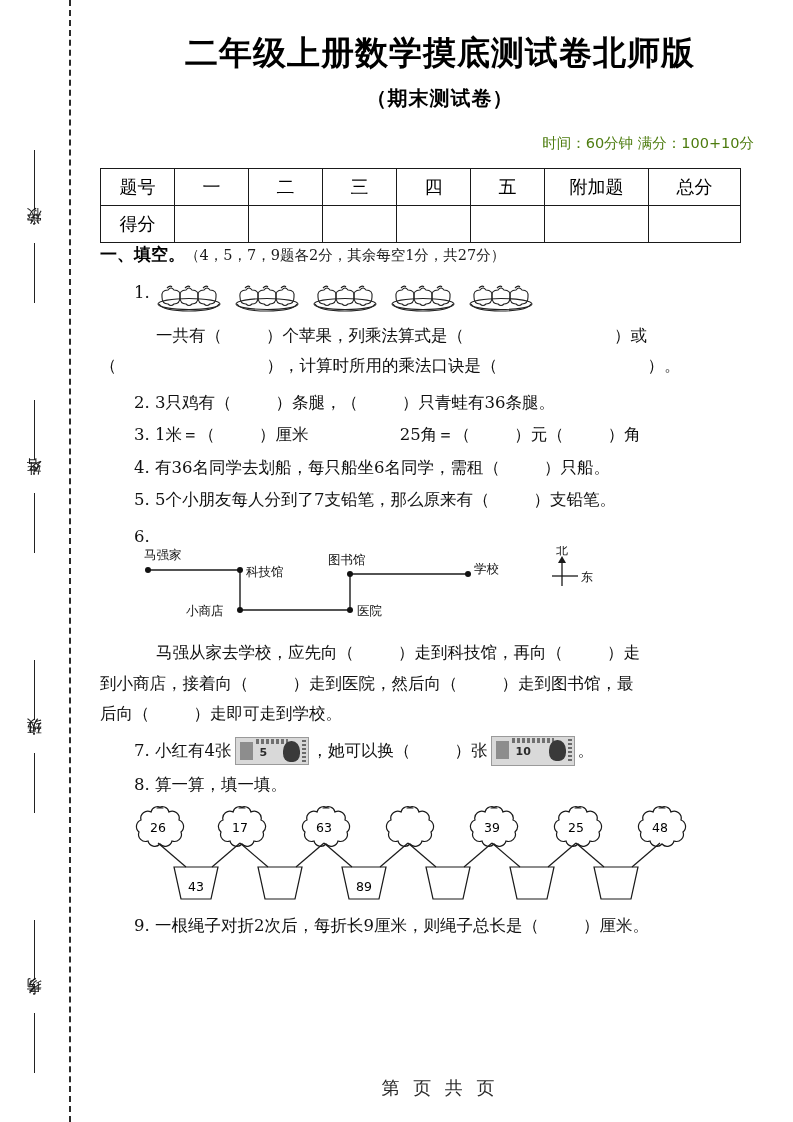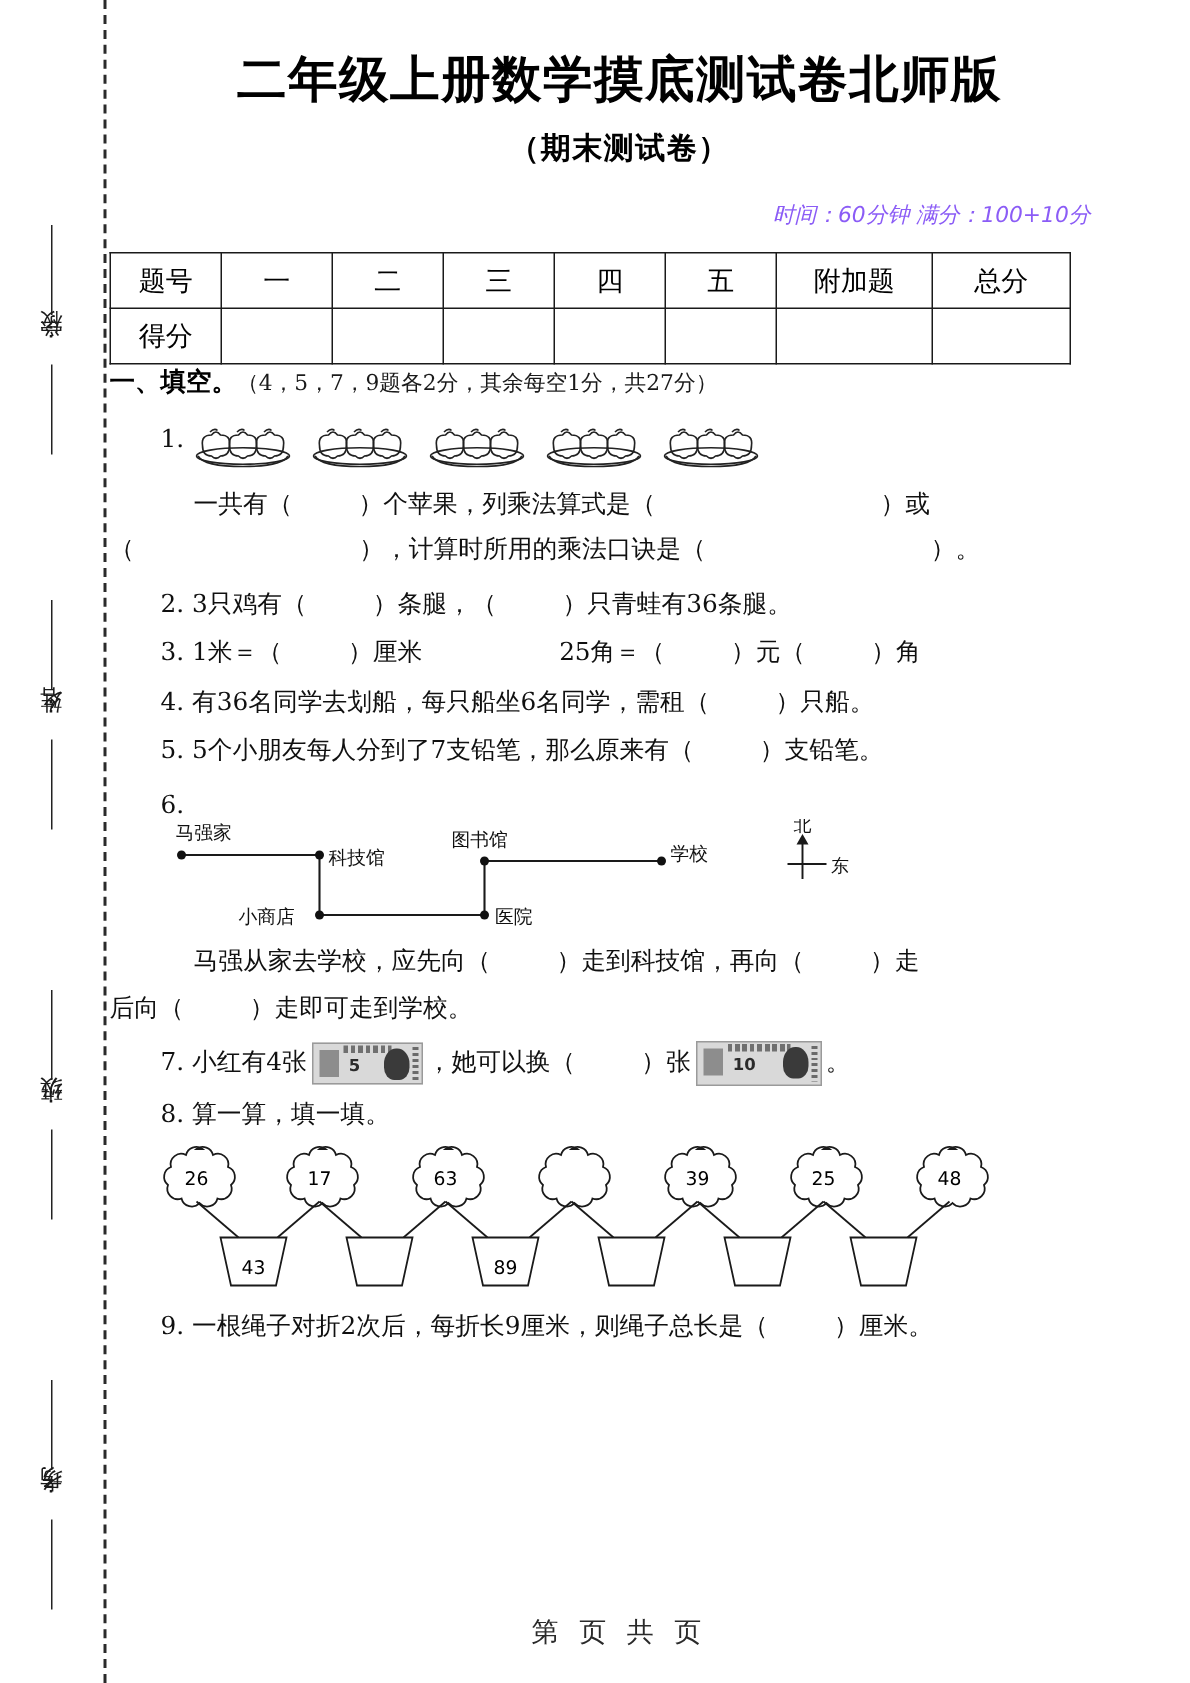--- a/index.html
+++ b/index.html
@@ -46,21 +46,21 @@
     letter-spacing: 2px;
     font-family: "DejaVu Serif", "Liberation Serif", serif;
     color: #1b1b1b;
     margin: 6px 0;
     white-space: nowrap;
   }
 
   
   .page {
     position: absolute;
-    left: 73px; top: 0;
+    left: 100px; top: 0;
     width: 680px; height: 1122px;
   }
 
   .title-main {
     margin-top: 32px;
     text-align: center;
     font-family: "DejaVu Sans", "Liberation Sans", sans-serif;
     font-weight: bold;
     font-size: 33px;
     letter-spacing: 1px;
@@ -76,22 +76,21 @@
     letter-spacing: 1px;
     color: #000;
   }
 
   .exam-meta {
     margin-top: 22px;
     text-align: right;
     padding-right: 26px;
     font-size: 14.5px;
     font-family: "DejaVu Sans", "Liberation Sans", sans-serif;
-    color: #8b5cf6;
-    font-style: italic;
+    color: #4d7c0f;
   }
 
   
   .score-table {
     margin-top: 15px;
     width: 638px;
     border-collapse: collapse;
     table-layout: fixed;
   }
   .score-table td {
@@ -404,22 +403,25 @@
         <line x1="452" y1="30" x2="478" y2="30"></line>
         <path d="M462 10 l-4 7 l8 0 z" fill="#1a1a1a" stroke="none"></path>
       </g>
       <g font-family="DejaVu Serif, Liberation Serif, serif" font-size="12" fill="#111">
         <text x="456" y="8">北</text>
         <text x="481" y="35">东</text>
       </g>
     </svg>
   </div>
 
-  <div class="q q-indent2" style="margin-top:4px;">
+  <div class="q q-indent2" style="margin-top:16px;">
     <span>马强从家去学校，应先向（</span><span class="blank-sm"></span><span>）走到科技馆，再向（</span><span class="blank-sm"></span><span>）走</span>
+  </div>
+  <div class="q" style="margin-top:0;">
+    <span>到小商店，接着向（</span><span class="blank-sm"></span><span>）走到医院，然后向（</span><span class="blank-sm"></span><span>）走到图书馆，最</span>
   </div>
   <div class="q" style="margin-top:0;">
     <span>后向（</span><span class="blank-sm"></span><span>）走即可走到学校。</span>
   </div>
 
   <div class="q q-indent" style="margin-top:6px;">
     <span>7.</span>
     <span>小红有4张</span><span class="note n5"><span class="patt"></span><span class="topline"></span><span class="val">5</span><span class="face"></span><span class="strip"></span></span><span>，她可以换（</span><span class="blank-sm"></span><span>）张</span><span class="note n10"><span class="patt"></span><span class="topline"></span><span class="val">10</span><span class="face"></span><span class="strip"></span></span><span>。</span>
   </div>
 

